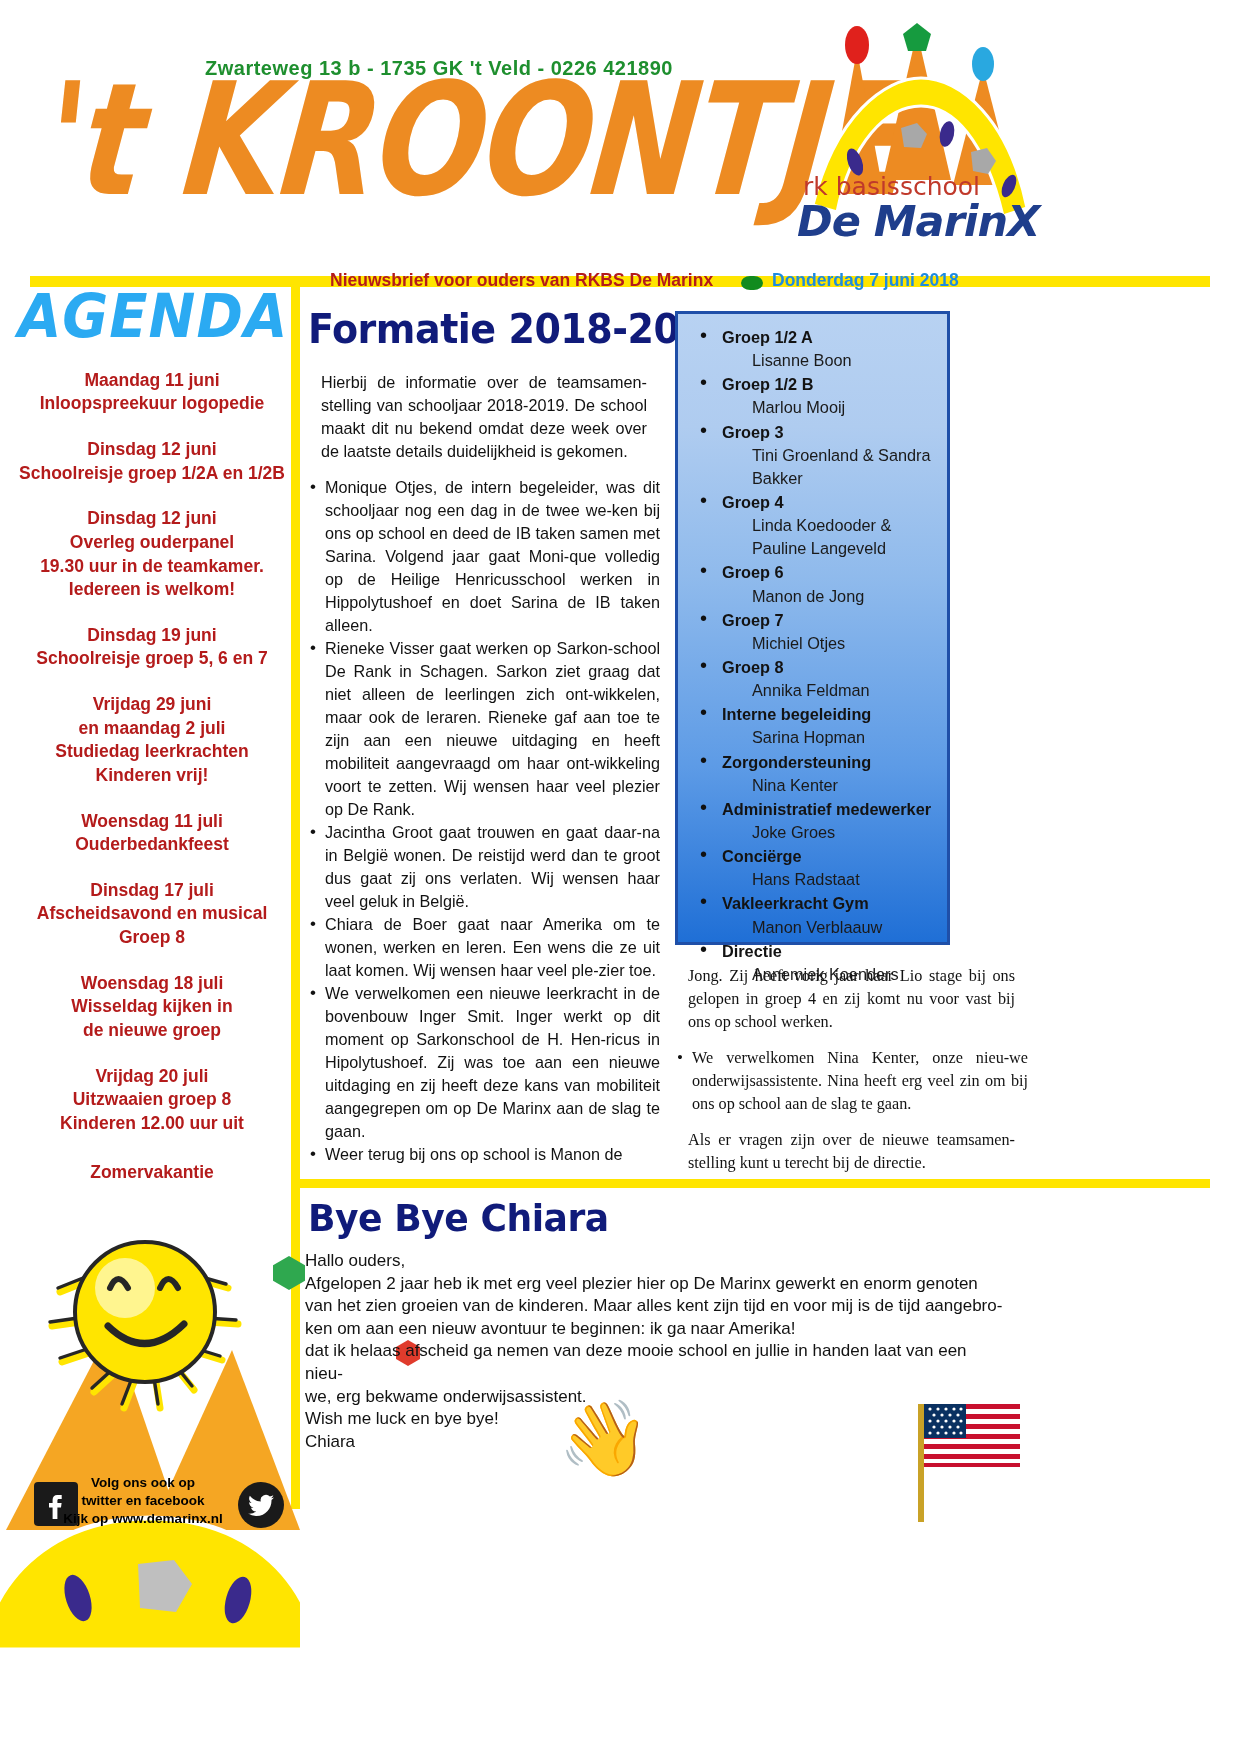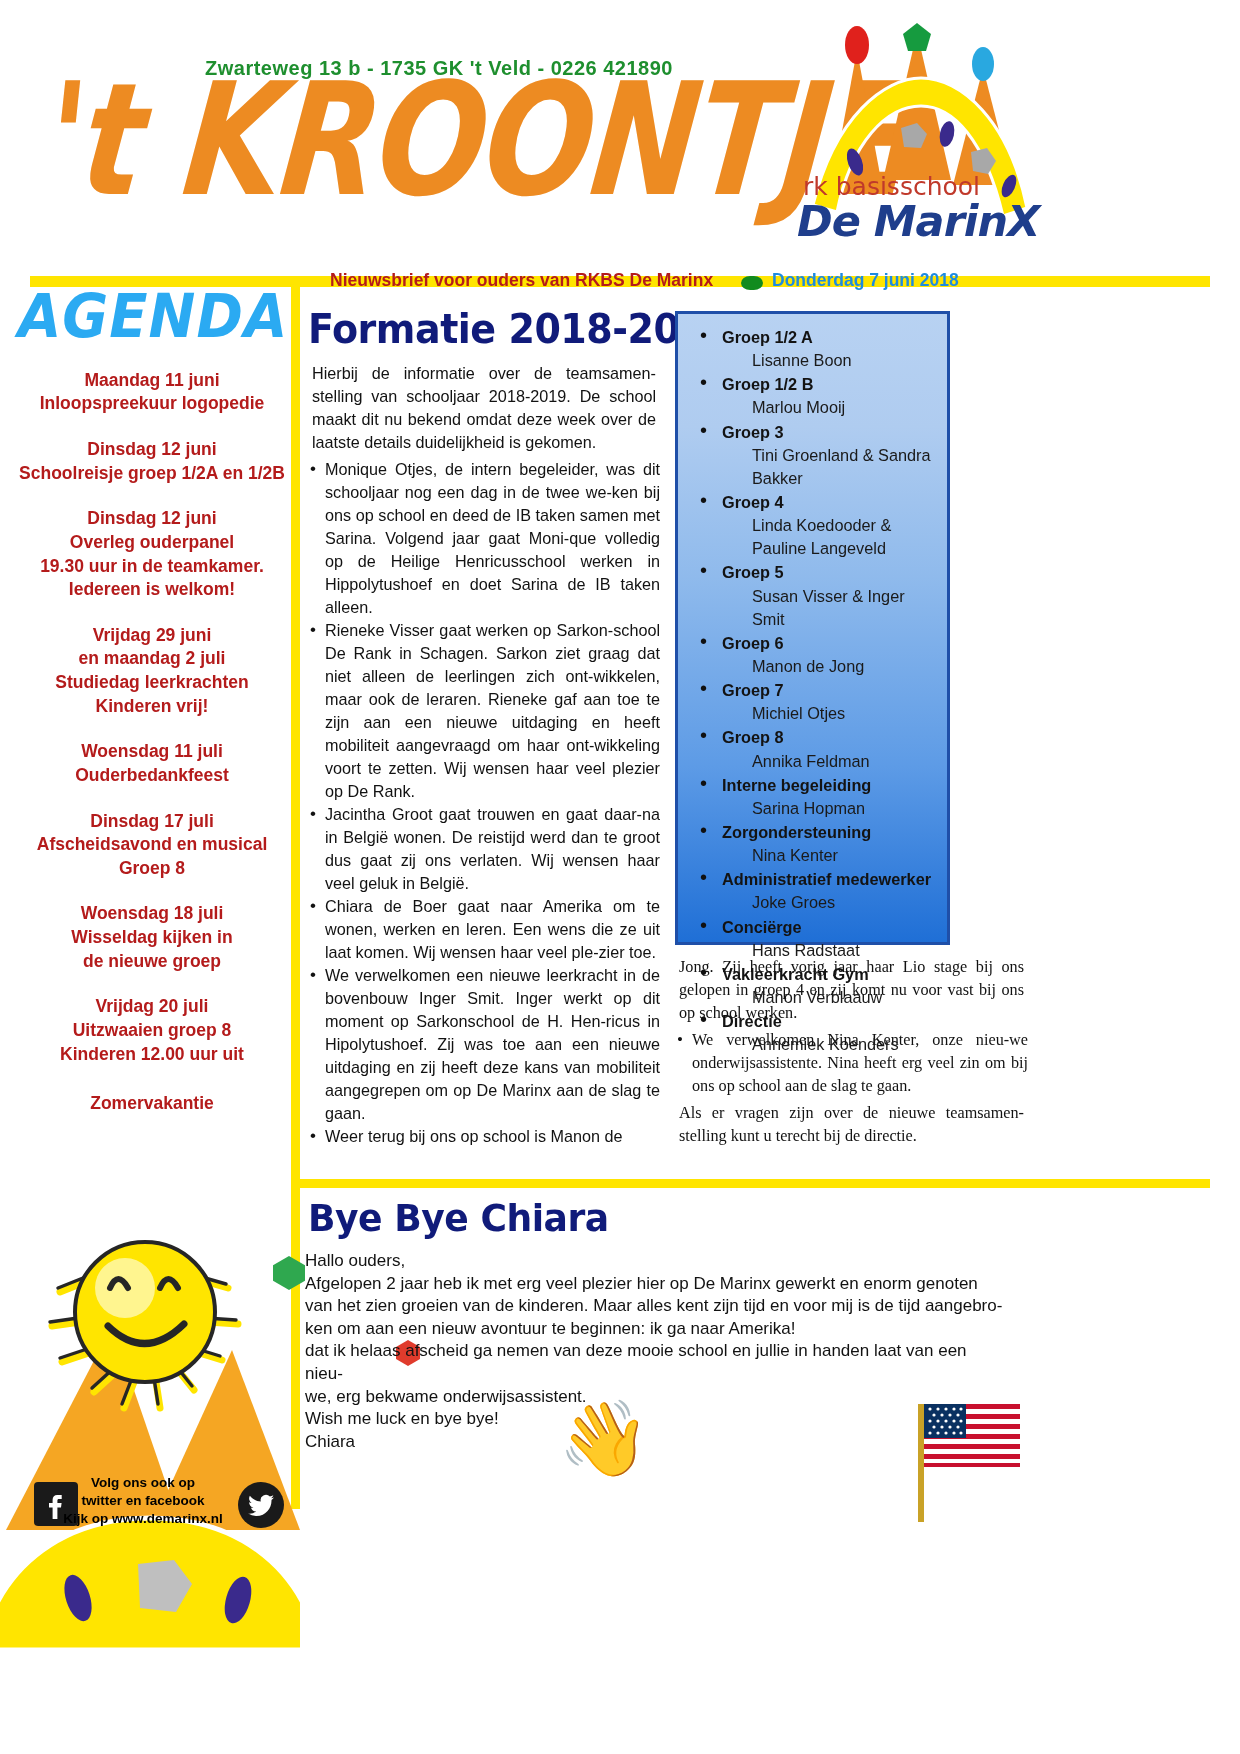--- a/index.html
+++ b/index.html
@@ -225,21 +225,21 @@
   .body-col-right {
     position: absolute;
     left: 675px; top: 952px;
     width: 353px;
     font-size: 16.2px;
     line-height: 1.42;
     color: #121212;
     text-align: justify;
     font-family: Liberation Serif, serif;
   }
-  .body-col-left p, .body-col-right p { margin: 4px; }
+  .body-col-left p, .body-col-right p { margin: 13px; }
   ul.dots {
     margin: 0;
     padding-left: 17px;
     list-style: none;
   }
   ul.dots li {
     position: relative;
     margin: 0;
     padding-left: 0;
     text-align: justify;
@@ -400,20 +400,24 @@
         </div>
         <div class="agenda-entry">
           <div>Dinsdag 12 juni</div>
           <div>Schoolreisje groep 1/2A en 1/2B</div>
         </div>
         <div class="agenda-entry">
           <div>Dinsdag 12 juni</div>
           <div>Overleg ouderpanel</div>
           <div>19.30 uur in de teamkamer.</div>
           <div>Iedereen is welkom!</div>
+        </div>
+        <div class="agenda-entry">
+          <div>Dinsdag 19 juni</div>
+          <div>Schoolreisje groep 5, 6 en 7</div>
         </div>
         <div class="agenda-entry">
           <div>Vrijdag 29 juni</div>
           <div>en maandag 2 juli</div>
           <div>Studiedag leerkrachten</div>
           <div>Kinderen vrij!</div>
         </div>
         <div class="agenda-entry">
           <div>Woensdag 11 juli</div>
           <div>Ouderbedankfeest</div>
@@ -529,24 +533,20 @@
           <div class="role">Groep 1/2 B</div>
           <div class="person">Marlou Mooij</div>
         </li>
         <li>
           <div class="role">Groep 3</div>
           <div class="person">Tini Groenland &amp; Sandra Bakker</div>
         </li>
         <li>
           <div class="role">Groep 4</div>
           <div class="person">Linda Koedooder &amp; Pauline Langeveld</div>
-        </li>
-        <li>
-          <div class="role">Groep 5</div>
-          <div class="person">Susan Visser &amp; Inger Smit</div>
         </li>
         <li>
           <div class="role">Groep 6</div>
           <div class="person">Manon de Jong</div>
         </li>
         <li>
           <div class="role">Groep 7</div>
           <div class="person">Michiel Otjes</div>
         </li>
         <li>

